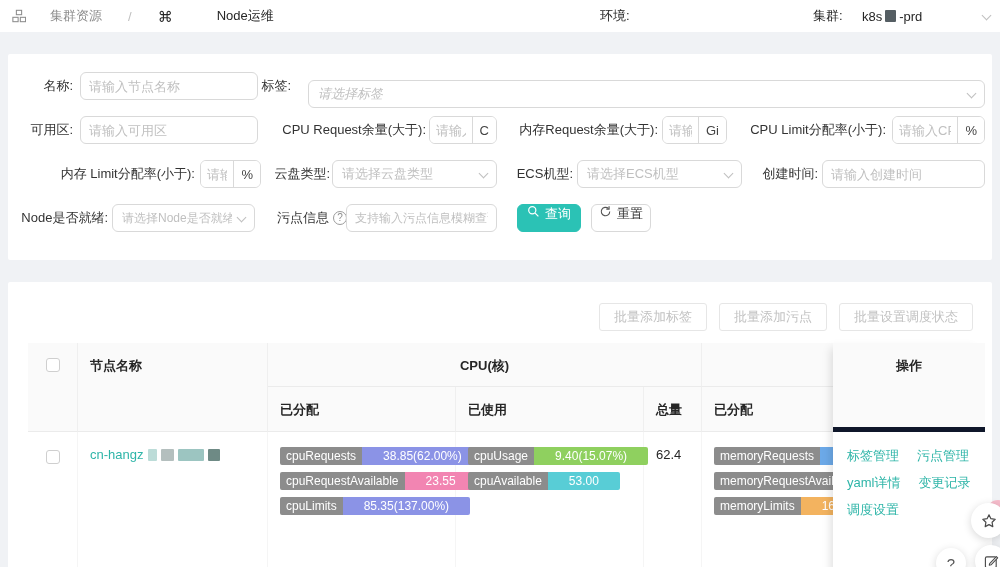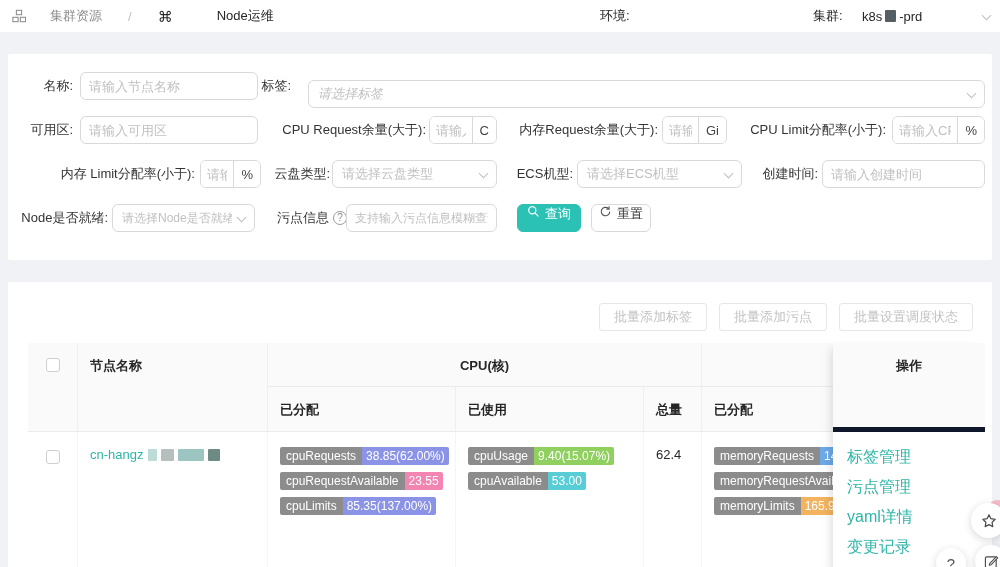--- a/index.html
+++ b/index.html
@@ -68,30 +68,30 @@
 
   .tbody-row { display:grid; grid-template-columns:50px 190px 188px 188px 58px 1fr; }
   .td { padding:15px 12px; border-bottom:1px solid #f0f0f0; border-right:1px solid #f5f5f5; min-height:150px; }
   .td-check { display:flex; justify-content:center; padding-top:18px; }
   .node-link { color:#2eb5a8; display:flex; align-items:center; gap:3px; flex-wrap:wrap; cursor:pointer; }
   .node-redacts { display:inline-flex; gap:4px; align-items:center; margin-left:2px; }
   .nr { height:12px; border-radius:1px; display:inline-block; }
   .badge-stack { display:flex; flex-direction:column; align-items:flex-start; gap:7px; }
   .badge { display:inline-flex; font-size:12px; white-space:nowrap; }
   .badge-label { background:#8c8c8c; color:#fff; padding:2px 6px; border-radius:2px 0 0 2px; }
-  .badge-value { color:#fff; padding:2px 4px; border-radius:0 2px 2px 0; }
+  .badge-value { color:#fff; padding:2px 21px; border-radius:0 2px 2px 0; }
   .total-val { color:#262626; }
 
   
   .ops-col { position:absolute; top:0; right:0; width:152px; height:100%;
              box-shadow:-7px 0 9px -5px rgba(0,0,0,.13); background:#fff; }
   .ops-head { height:89px; background:#fafafa; border-bottom:5px solid #0f172a; text-align:center;
               padding-top:14px; font-weight:700; color:#262626; }
   .ops-body { padding:15px 10px 0 14px; display:flex; flex-wrap:wrap; column-gap:18px; row-gap:9px; }
-  .op-link { color:#2eb5a8; cursor:pointer; white-space:nowrap; font-size:16px; text-decoration:none; }
+  .op-link { color:#2eb5a8; cursor:pointer; white-space:nowrap; font-size:13px; text-decoration:none; }
 
   
   .fab { position:absolute; background:#fff; border-radius:50%; box-shadow:0 2px 8px rgba(0,0,0,.16);
          display:flex; align-items:center; justify-content:center; z-index:50; }
   .fab-pink { position:absolute; left:987px; top:500px; width:22px; height:22px; border-radius:50%;
               background:#f6bccb; z-index:49; }
   .fab-star { left:971px; top:503px; width:35px; height:35px; }
   .fab-help { left:936px; top:548px; width:30px; height:30px; color:#555; font-size:15px; }
   .fab-edit { left:975px; top:545px; width:32px; height:32px; }
 

